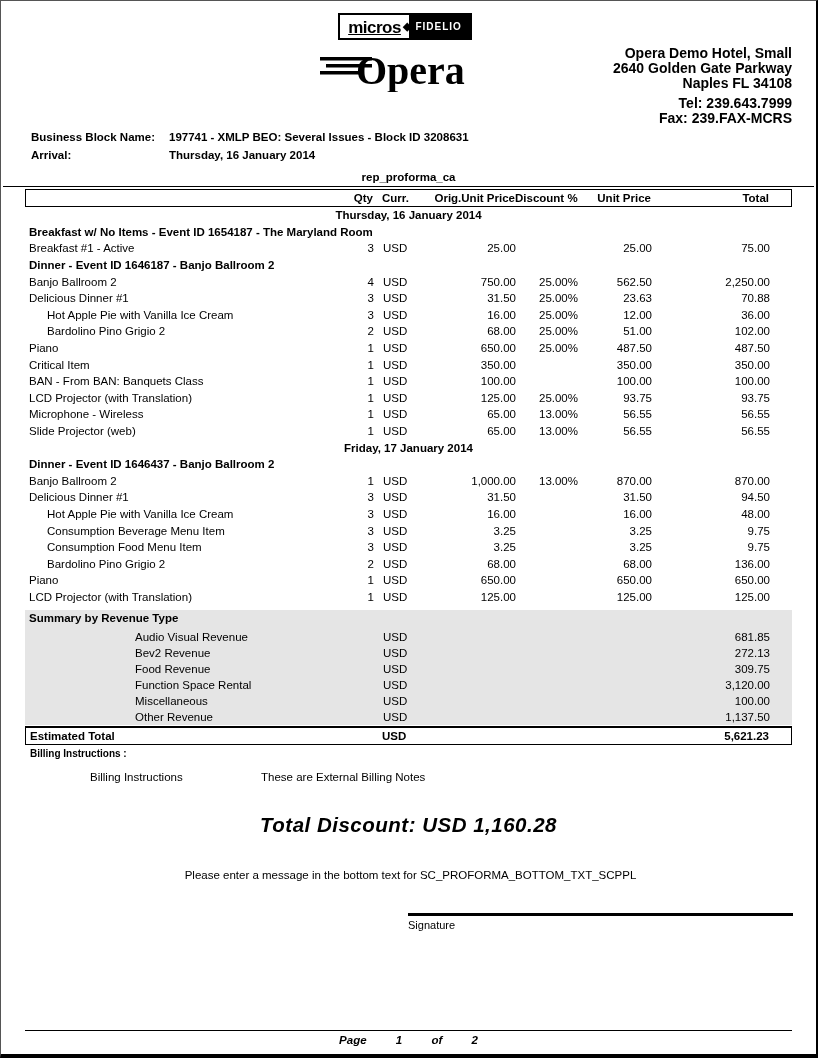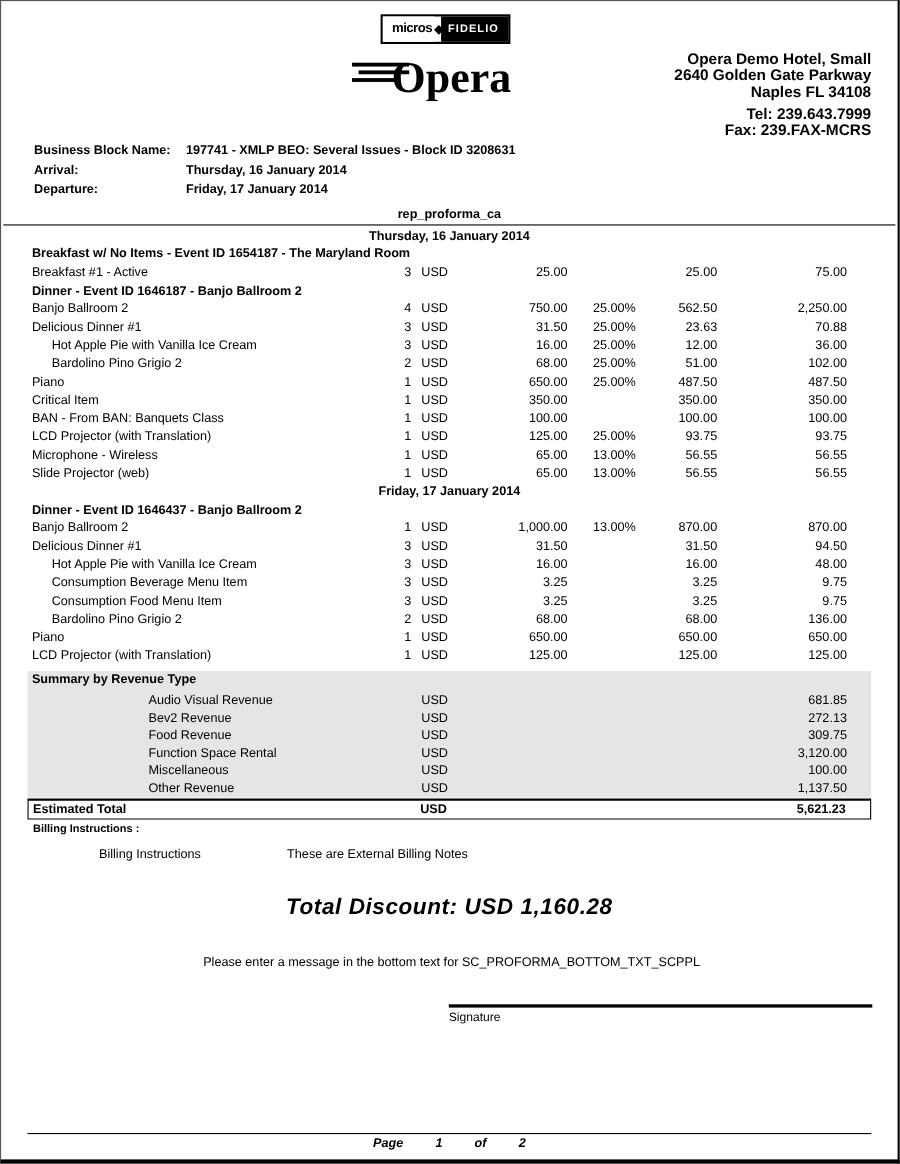--- a/index.html
+++ b/index.html
@@ -17,21 +17,21 @@
     overflow: hidden;
     font-size: 11.5px;
   }
   
   .header { position: relative; height: 126px; padding-top: 12px; }
   .logo-wrap { position: absolute; left: 50%; top: 12px; transform: translateX(-52%); text-align: center; }
   .micros-box {
     display: inline-flex; align-items: stretch;
     border: 2px solid #000; height: 27px; font-weight: bold;
   }
-  .micros-left { background:#fff; color:#000; padding: 3px 2px 0 8px; font-size: 12px; letter-spacing: -0.5px; }
+  .micros-left { background:#fff; color:#000; padding: 3px 2px 0 8px; font-size: 17px; letter-spacing: -0.5px; text-decoration: underline; }
   .micros-diamond { align-self: center; font-size: 11px; margin: 0 -2px 0 0; z-index: 2; }
   .micros-right { background:#000; color:#ffffff; padding: 6px 8px 0 6px; font-size: 10px; letter-spacing: 1px; }
   .opera-logo { margin-top: 4px; }
   .address { position: absolute; right: 24px; top: 45px; text-align: right; font-weight: bold; line-height: 15px; font-size: 14px; }
   .address .tel { margin-top: 5px; }
   
   .info { margin: 2px 0 0 30px; font-weight: bold; line-height: 17.5px; }
   .info-label { display: inline-block; width: 138px; }
   .report-title { text-align: center; font-weight: bold; margin-top: 7px; }
   
@@ -108,30 +108,36 @@
     </div>
   </div>
 
   <div class="info">
     <div>
       <span class="info-label">Business Block Name:</span><span>197741 - XMLP BEO: Several Issues - Block ID  3208631</span>
     </div>
     <div>
       <span class="info-label">Arrival:</span><span>Thursday, 16 January 2014</span>
     </div>
-    <div>
-      <span class="info-label">Departure:</span><span>Friday, 17 January 2014</span>
-    </div>
   </div>
 
   <div class="report-title">rep_proforma_ca</div>
 
   <div class="rule"></div>
 
   <div class="table">
+    <div class="thead">
+      <div class="c name"></div>
+      <div class="c qty">Qty</div>
+      <div class="c curr">Curr.</div>
+      <div class="c orig">Orig.Unit Price</div>
+      <div class="c disc">Discount %</div>
+      <div class="c unit">Unit Price</div>
+      <div class="c total">Total</div>
+    </div>
     <div>
         <div class="trow date-row">Thursday, 16 January 2014</div>
         <div class="trow event-row">Breakfast w/ No Items - Event ID  1654187 - The Maryland Room</div>
         <div class="trow item-row">
           <div class="c name">Breakfast #1 - Active</div>
           <div class="c qty">3</div>
           <div class="c curr">USD</div>
           <div class="c orig">25.00</div>
           <div class="c disc"></div>
           <div class="c unit">25.00</div>

